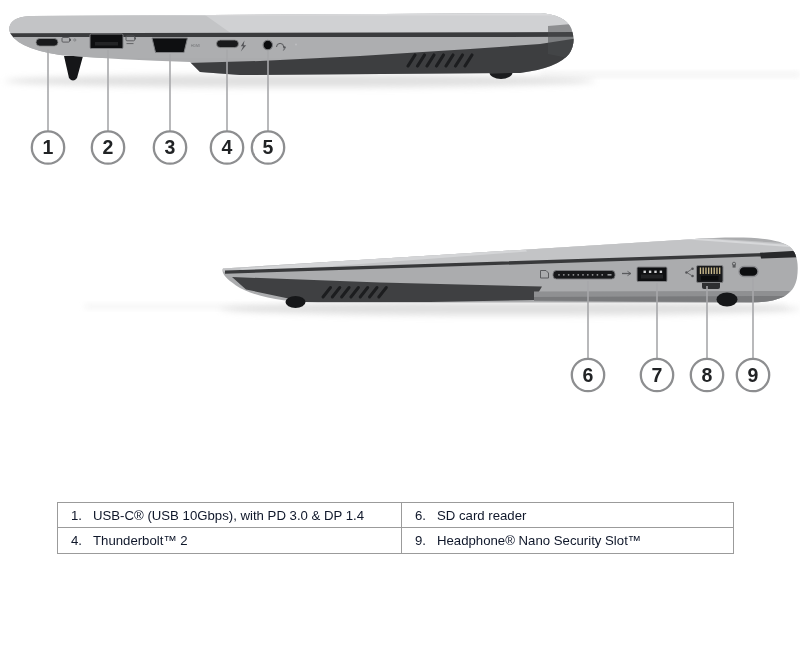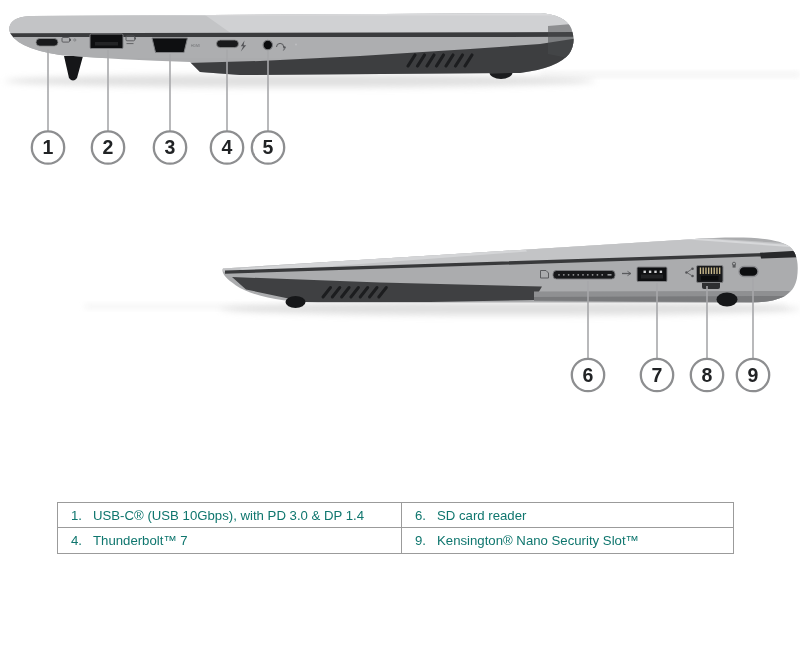--- a/index.html
+++ b/index.html
@@ -5,21 +5,21 @@
   html,body{margin:0;padding:0;background:#ffffff;}
   #canvas{position:relative;width:800px;height:647px;background:#ffffff;overflow:hidden;
           font-family:"Liberation Sans",sans-serif;}
   #diagram-svg{position:absolute;left:0;top:0;}
   .callout-num{font-family:"Liberation Sans",sans-serif;font-weight:bold;font-size:19.5px;fill:#212325;}
   .port-tag{font-family:"Liberation Sans",sans-serif;fill:#6f7073;}
   
   #legend{position:absolute;left:57px;top:502px;width:674px;border-collapse:collapse;
           table-layout:fixed;}
   #legend td{border:1.5px solid #9b9b9b;height:24.3px;padding:0;vertical-align:middle;
-          font-size:13.2px;color:#0f766e;white-space:nowrap;overflow:hidden;}
+          font-size:13.2px;color:#0f172a;white-space:nowrap;overflow:hidden;}
   #legend td.c-left{width:343px;}
   #legend td.c-right{width:331px;}
   #legend .num{display:inline-block;margin-left:13px;width:22px;}
   #legend .lbl{display:inline;}
 </style>
 </head>
 <body>
 
 <div id="canvas">
 
@@ -238,19 +238,19 @@
   </g>
 </svg>
 
 <table id="legend">
   <tbody>
     <tr>
       <td class="c-left"><span class="num">1.</span><span class="lbl">USB-C® (USB 10Gbps), with PD 3.0 &amp; DP 1.4</span></td>
       <td class="c-right"><span class="num">6.</span><span class="lbl">SD card reader</span></td>
     </tr>
     <tr>
-      <td class="c-left"><span class="num">4.</span><span class="lbl">Thunderbolt™ 7</span></td>
-      <td class="c-right"><span class="num">9.</span><span class="lbl">Kensington® Nano Security Slot™</span></td>
+      <td class="c-left"><span class="num">4.</span><span class="lbl">Thunderbolt™ 2</span></td>
+      <td class="c-right"><span class="num">9.</span><span class="lbl">Headphone® Nano Security Slot™</span></td>
     </tr>
   </tbody>
 </table>
 
 </div>
 
 </body></html>

